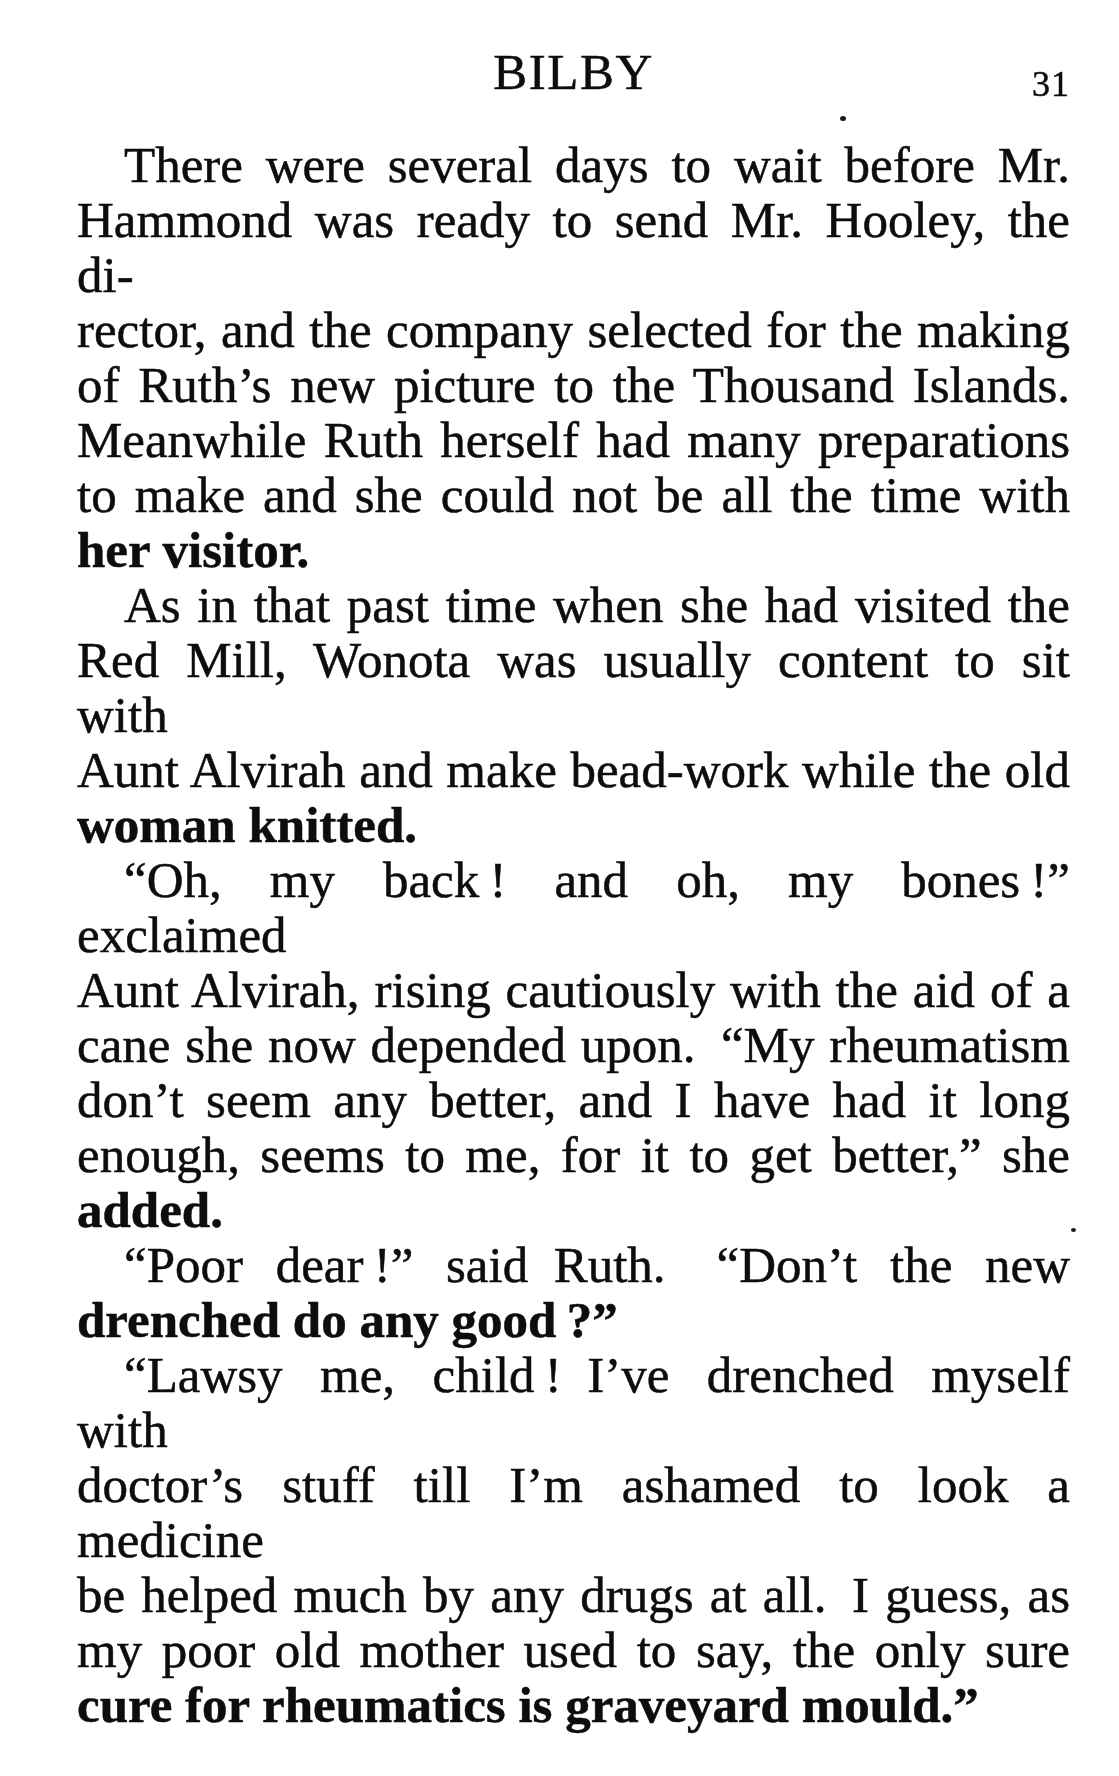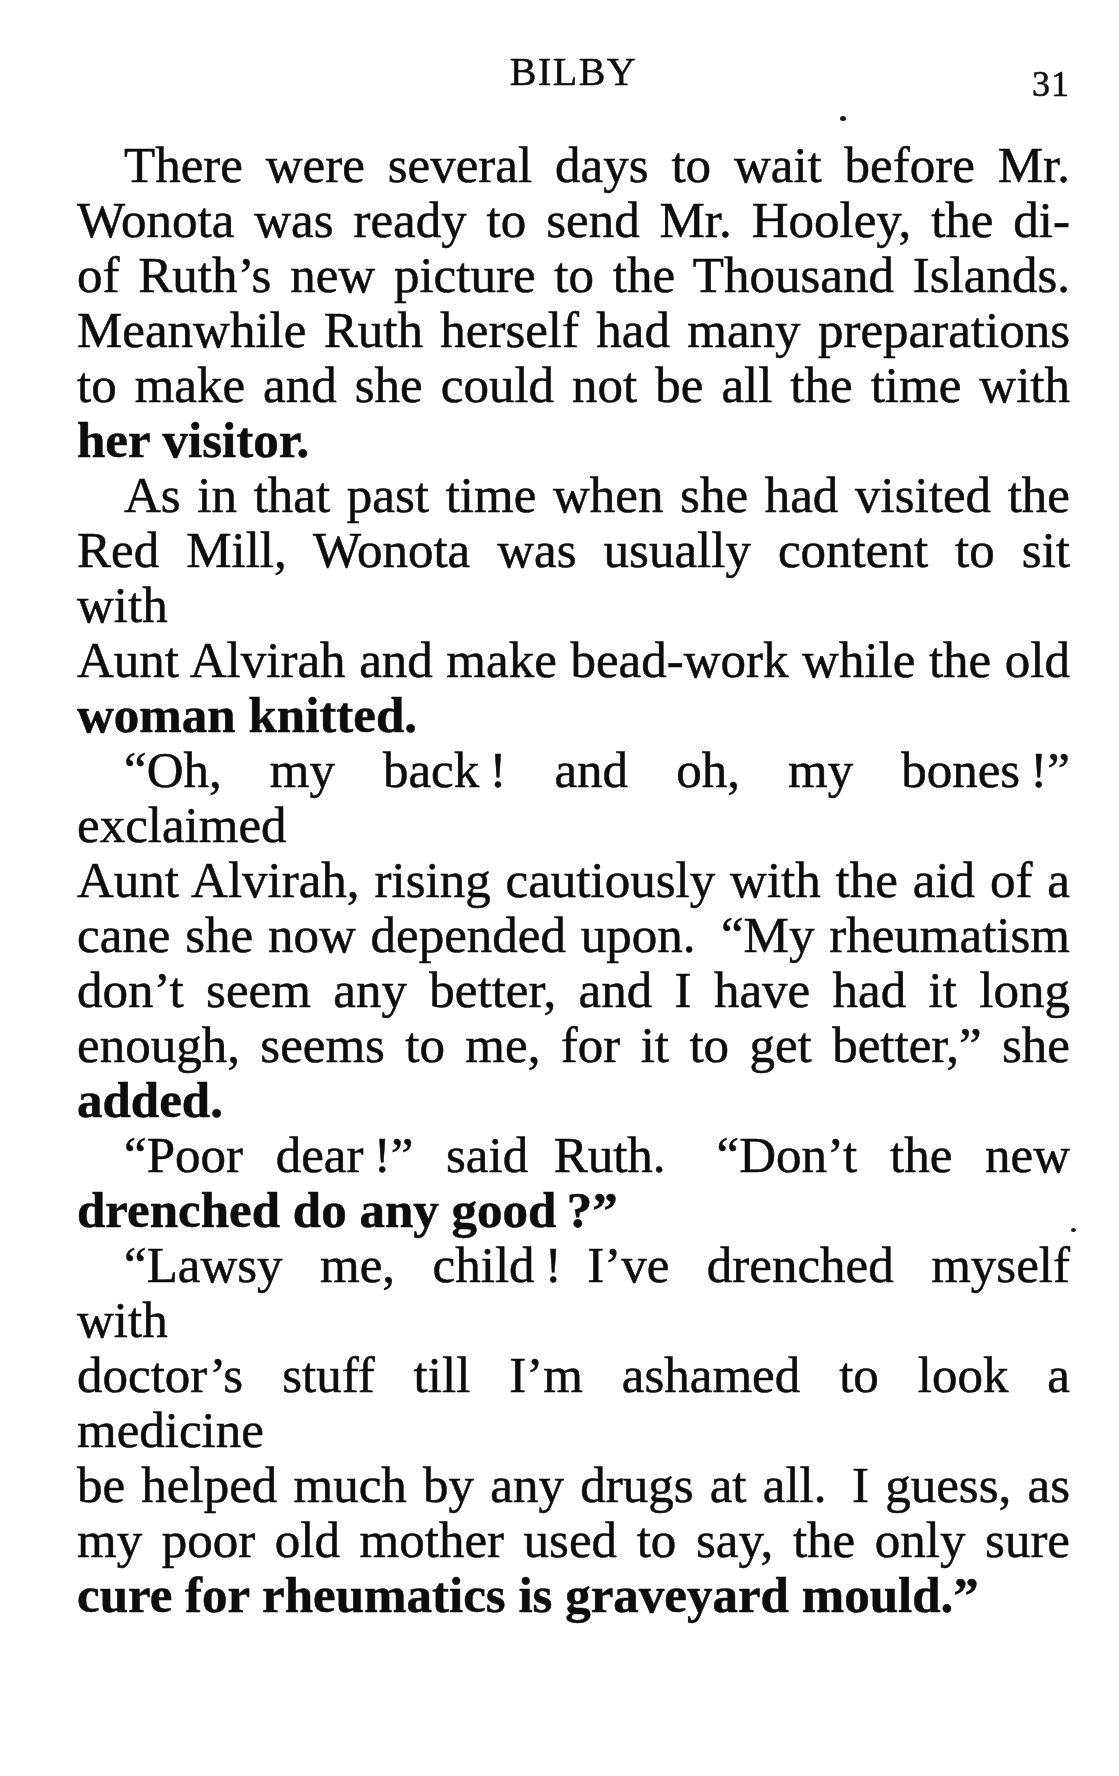--- a/index.html
+++ b/index.html
@@ -22,21 +22,21 @@
     padding: 50px 49px 0 77px;
     -webkit-text-stroke: 0.5px currentColor;
   }
   .running-head {
     position: relative;
     height: 44px;
   }
   .chapter-title {
     display: block;
     text-align: center;
-    font-size: 40px;
+    font-size: 51px;
     line-height: 44px;
     letter-spacing: 1.5px;
   }
   .folio {
     position: absolute;
     right: 0;
     top: 12px;
     font-size: 36px;
     line-height: 44px;
     letter-spacing: 1px;
@@ -80,21 +80,22 @@
 
 <div class="page">
   <header class="running-head">
     <span class="chapter-title">BILBY</span>
     <span class="folio">31</span>
   </header>
 
   <main class="text-block">
       <div class="paragraph">
         <div class="line indent justified">There were several days to wait before Mr.</div>
-        <div class="line justified">Wonota was ready to send Mr. Hooley, the di-</div>
+        <div class="line justified">Hammond was ready to send Mr. Hooley, the di-</div>
+        <div class="line justified">rector, and the company selected for the making</div>
         <div class="line justified">of Ruth’s new picture to the Thousand Islands.</div>
         <div class="line justified">Meanwhile Ruth herself had many preparations</div>
         <div class="line justified">to make and she could not be all the time with</div>
         <div class="line last">her visitor.</div>
       </div>
       <div class="paragraph">
         <div class="line indent justified">As in that past time when she had visited the</div>
         <div class="line justified">Red Mill, Wonota was usually content to sit with</div>
         <div class="line justified">Aunt Alvirah and make bead-work while the old</div>
         <div class="line last">woman knitted.</div>

